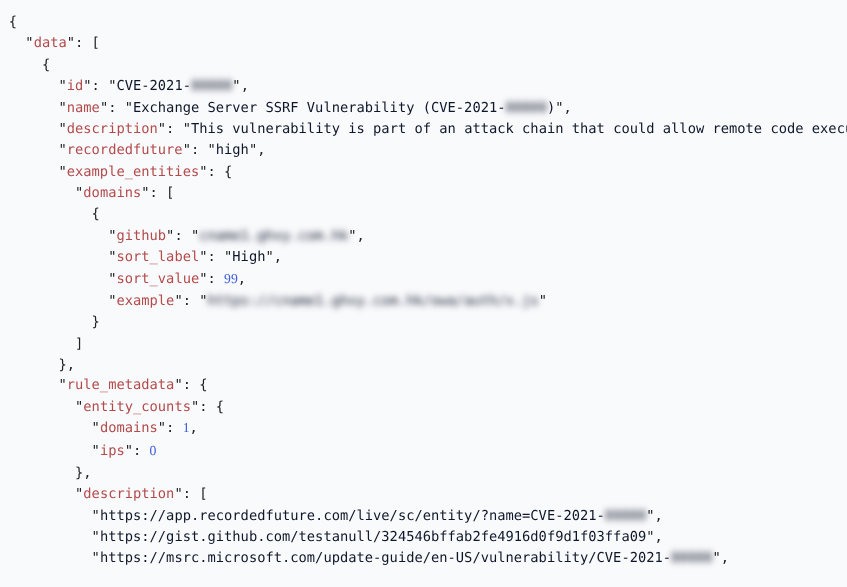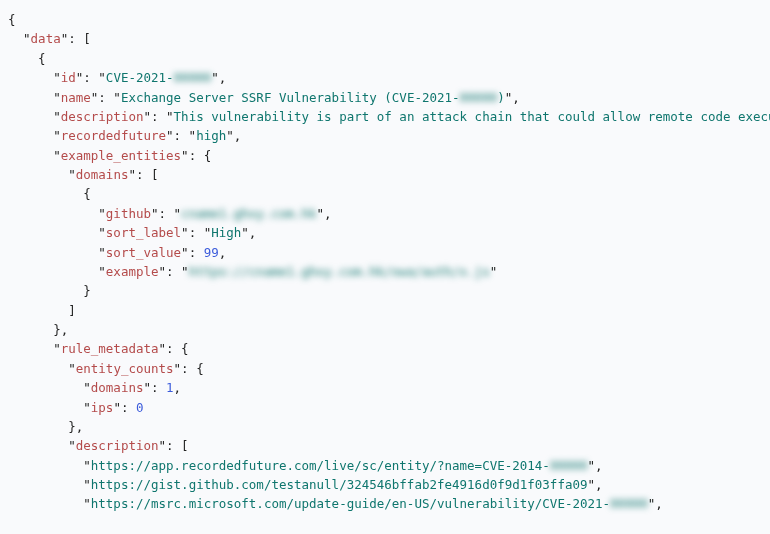--- a/index.html
+++ b/index.html
@@ -14,22 +14,22 @@
     margin: 0;
     padding: 10px 8px;
     font-family: "SF Mono", ui-monospace, Menlo, Consolas, monospace;
     font-size: 12.5px;
     line-height: 1.55;
     white-space: pre;
     color: #222;
   }
   .p  { color: #222; }      
   .k  { color: #b44b4b; margin-top: 43px; }   
-  .s  { color: #0f766e; margin-top: 40px; }   
-  .n  { color: #3b5bdb; }   
+  .s  { color: #0f172a; margin-top: 40px; }   
+  .n  { color: #3b5bdb; font-family: Liberation Serif, serif; }   
   .blur {
     filter: blur(3px);
     -webkit-filter: blur(3px);
   }
 </style>
 </head>
 <body>
 
 <pre class="json"><span class="p">{</span>
   <span class="p">"</span><span class="k">data</span><span class="p">": [</span>
@@ -47,15 +47,15 @@
             <span class="p">"</span><span class="k">example</span><span class="p">": "</span><span class="s blur">https://cname1.ghxy.com.hk/owa/auth/x.js</span><span class="p">"</span>
           <span class="p">}</span>
         <span class="p">]</span>
       <span class="p">},</span>
       <span class="p">"</span><span class="k">rule_metadata</span><span class="p">": {</span>
         <span class="p">"</span><span class="k">entity_counts</span><span class="p">": {</span>
           <span class="p">"</span><span class="k">domains</span><span class="p">": </span><span class="n">1</span><span class="p">,</span>
           <span class="p">"</span><span class="k">ips</span><span class="p">": </span><span class="n">0</span>
         <span class="p">},</span>
         <span class="p">"</span><span class="k">description</span><span class="p">": [</span>
-          <span class="p">"</span><span class="s">https://app.recordedfuture.com/live/sc/entity/?name=CVE-2014-</span><span class="s blur">00000</span><span class="p">",</span>
+          <span class="p">"</span><span class="s">https://app.recordedfuture.com/live/sc/entity/?name=CVE-2021-</span><span class="s blur">00000</span><span class="p">",</span>
           <span class="p">"</span><span class="s">https://gist.github.com/testanull/324546bffab2fe4916d0f9d1f03ffa09</span><span class="p">",</span>
           <span class="p">"</span><span class="s">https://msrc.microsoft.com/update-guide/en-US/vulnerability/CVE-2021-</span><span class="s blur">00000</span><span class="p">",</span></pre>
 
 </body></html>

